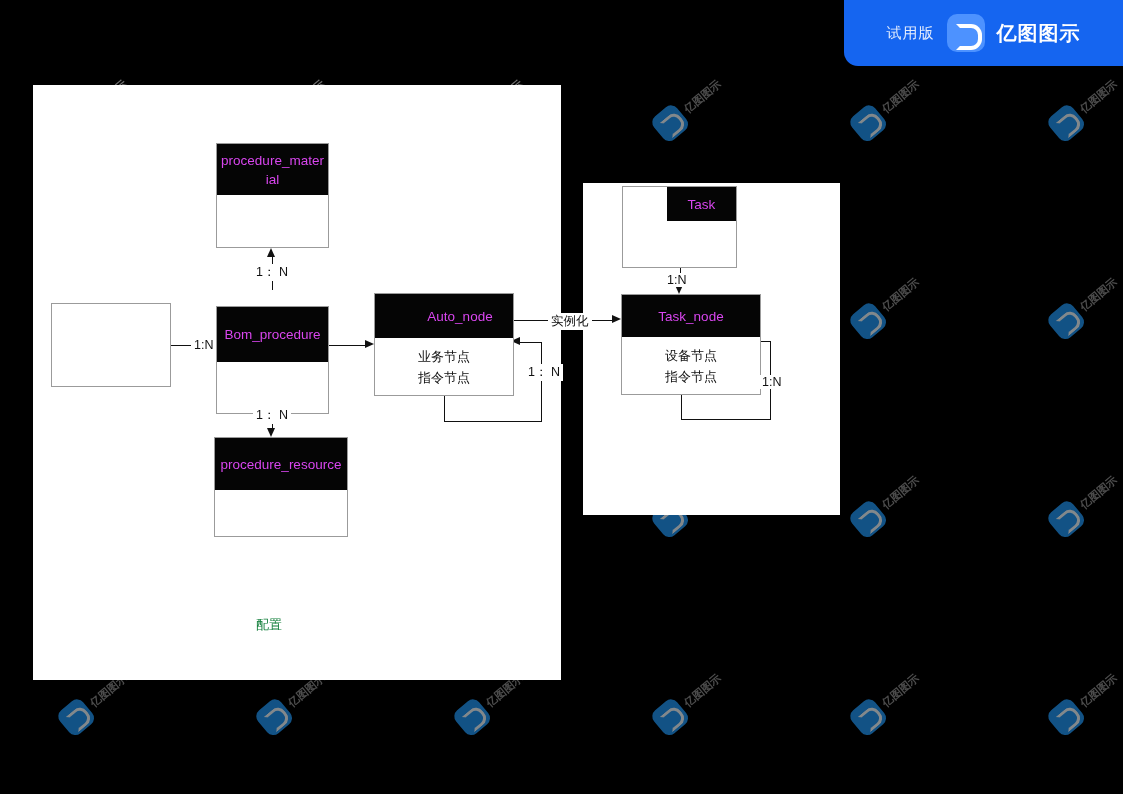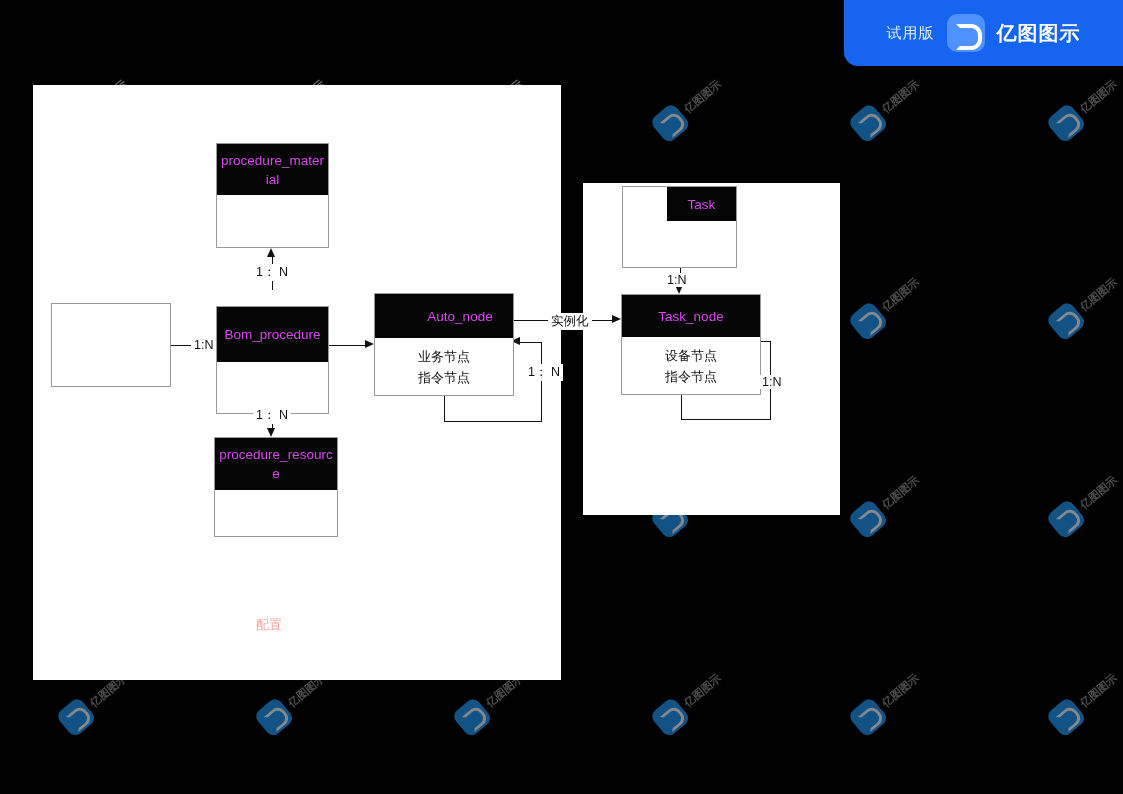--- a/index.html
+++ b/index.html
@@ -177,21 +177,21 @@
     z-index: 22;
   }
   .edge-label.boxed {
     background: #ffffff;
     padding: 0 3px;
   }
 
   .free-label {
     position: absolute;
     font-size: 13px;
-    color: #fca5a5;
+    color: #15803d;
     z-index: 22;
     white-space: nowrap;
   }
 </style>
 </head>
 <body>
 
 <div class="canvas" id="canvas-left"></div>
 <div class="canvas" id="canvas-right"></div>
 
@@ -239,21 +239,21 @@
       <div class="title" style="height: 55px;">Bom_procedure</div>
       <div class="body" style="height: 51px;"></div>
     </div>
     <div class="entity" style="left: 374px; top: 293px; width: 140px; height: 103px;">
       <div class="title" style="height: 44px; padding-left: 36px;">Auto_node</div>
       <div class="body" style="height: 57px;">
         <div>业务节点</div>
         <div>指令节点</div>
       </div>
     </div>
-    <div class="entity" style="left: 214px; top: 437px; width: 124px; height: 100px;">
+    <div class="entity" style="left: 214px; top: 437px; width: 134px; height: 100px;">
       <div class="title" style="height: 52px;">procedure_resource</div>
       <div class="body" style="height: 46px;"></div>
     </div>
     <div class="entity" style="left: 622px; top: 186px; width: 115px; height: 82px;">
       <div class="title" style="height: 34px; margin-left: 44px;">Task</div>
       <div class="body" style="height: 46px;"></div>
     </div>
     <div class="entity" style="left: 621px; top: 294px; width: 140px; height: 101px;">
       <div class="title" style="height: 42px;">Task_node</div>
       <div class="body" style="height: 57px;">

